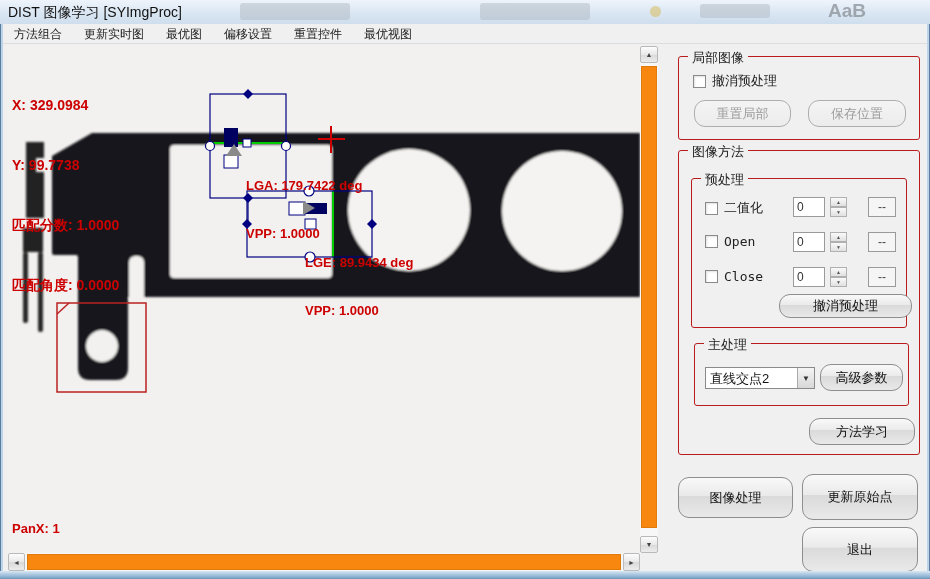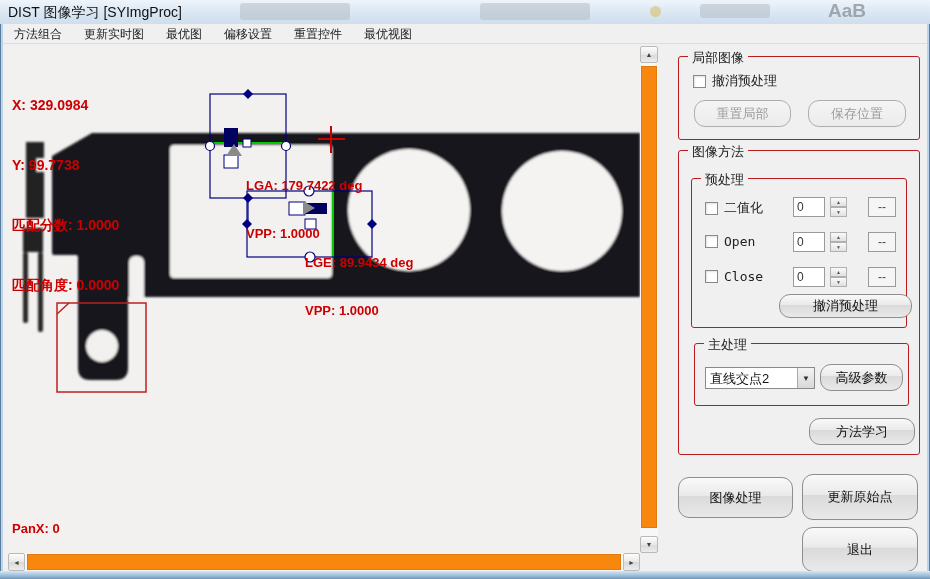--- a/index.html
+++ b/index.html
@@ -176,21 +176,21 @@
         </div>
         <div id="lga-text" class="overlay-text">
           <div>LGA: 179.7422 deg</div>
           <div>VPP: 1.0000</div>
         </div>
         <div id="lge-text" class="overlay-text">
           <div>LGE: 89.9434 deg</div>
           <div>VPP: 1.0000</div>
         </div>
         <div id="pan-readout" class="overlay-text">
-          <div>PanX: 0</div>
+          <div>PanX: 1</div>
           
         </div>
       </div>
 
       <div id="vscroll">
         <div class="sb-btn" id="vs-up">
             <span>▲</span>
           </div>
         <div class="thumb"></div>
         <div class="sb-btn" id="vs-down">

